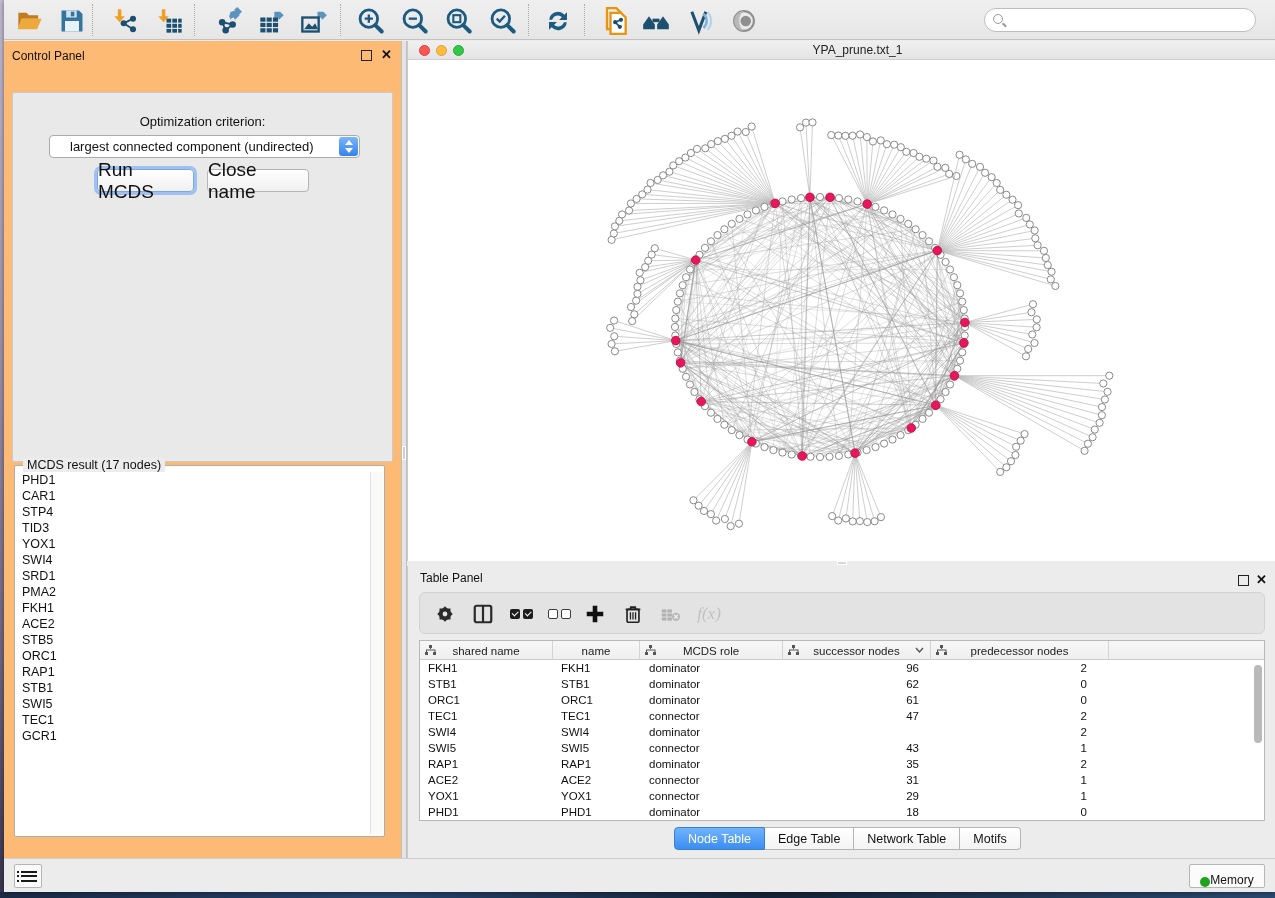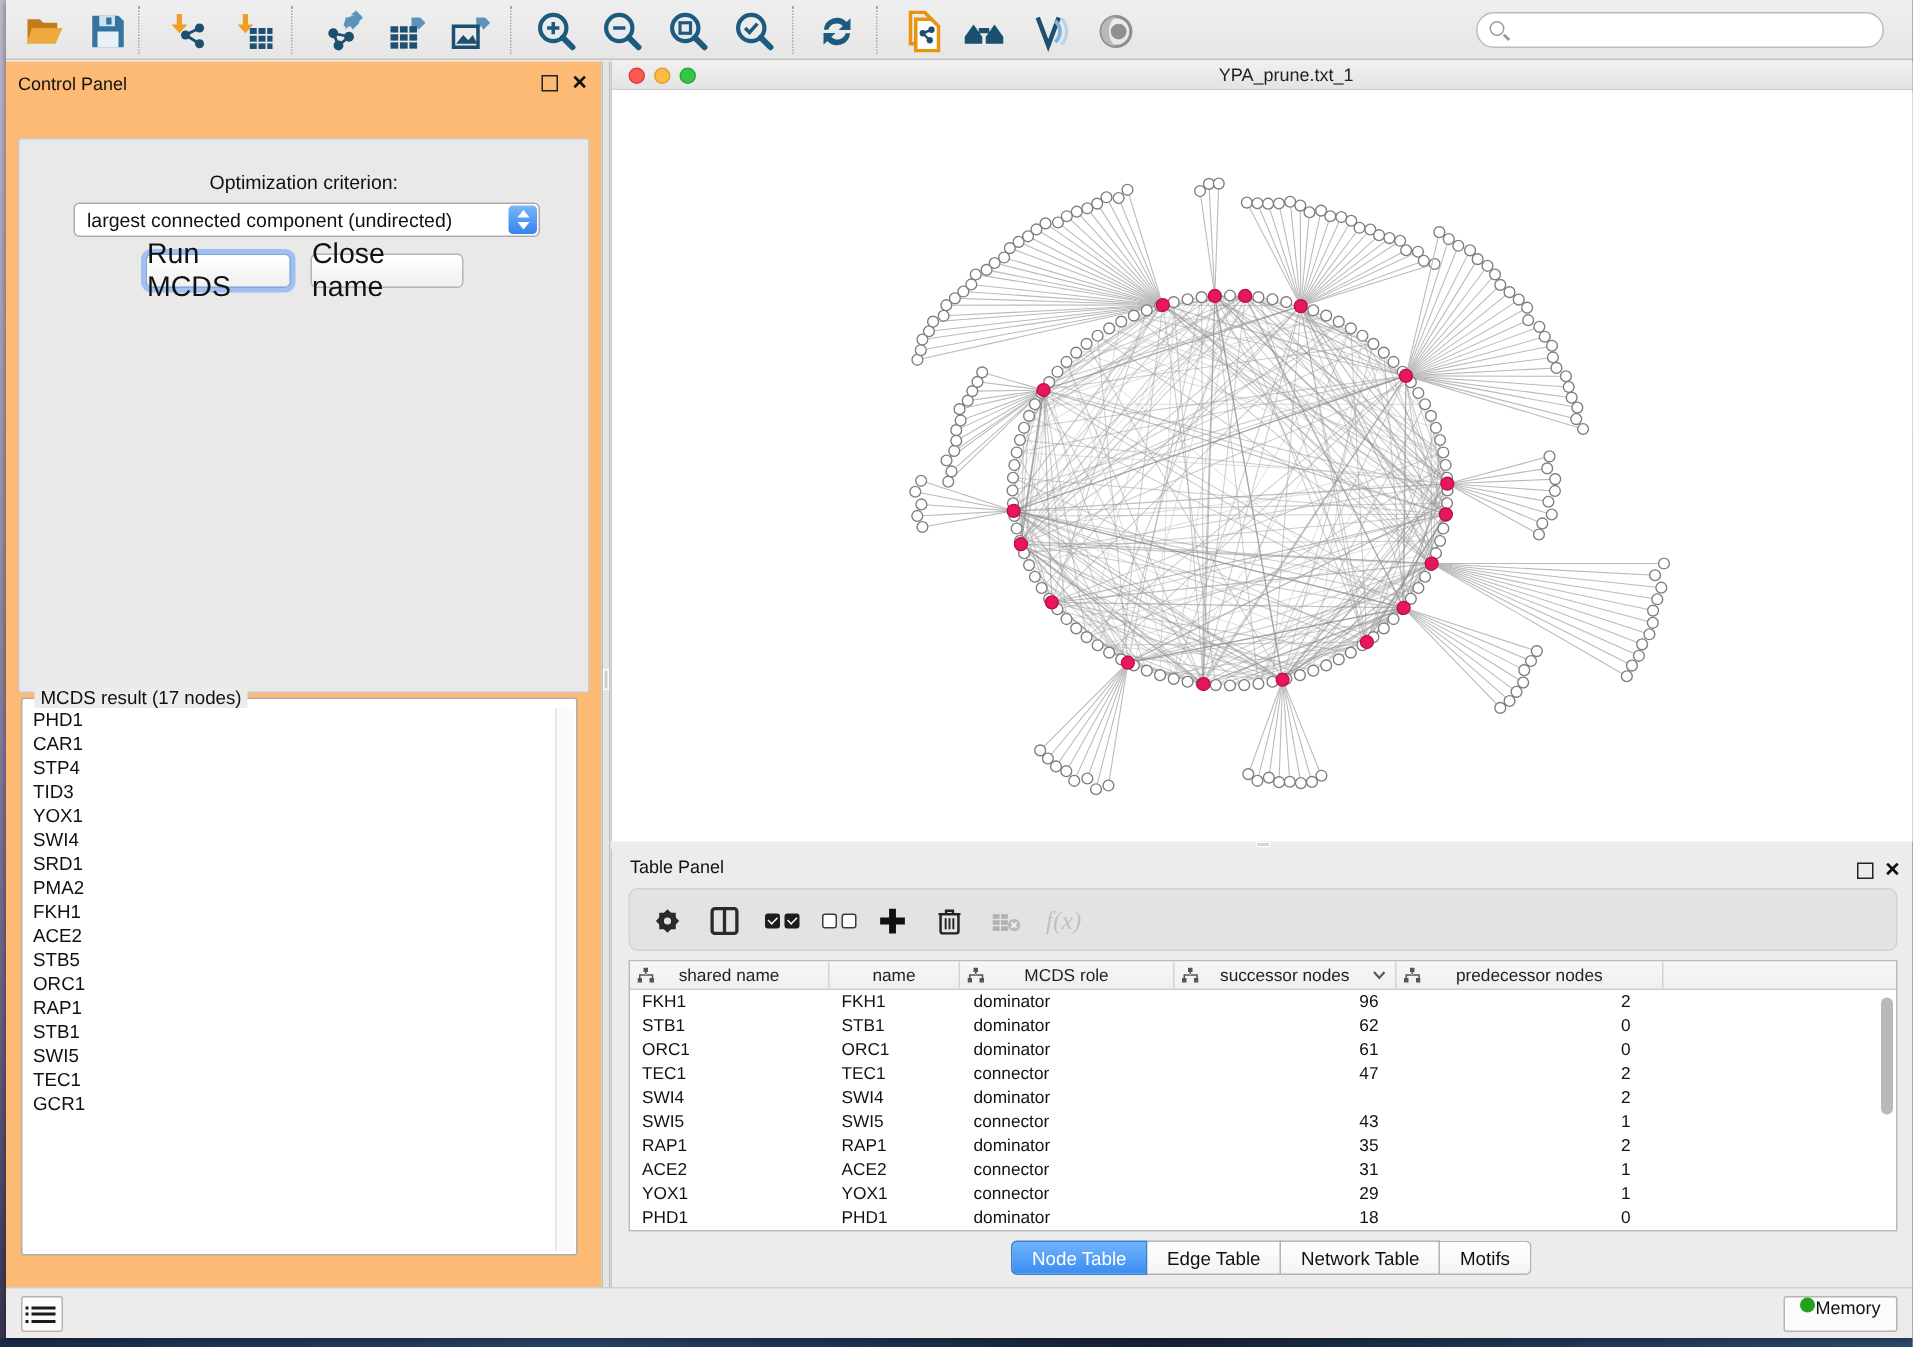--- a/index.html
+++ b/index.html
@@ -37,21 +37,21 @@
     font-size:12.5px; color:#111; display:flex; align-items:center; justify-content:center;
     padding:0 14px; cursor:pointer; }
   .cp-tab:first-child { border-left:1px solid #b4b4b4; border-radius:4px 0 0 4px; }
   .cp-tab:last-child { border-radius:0 4px 4px 0; }
   .cp-tab.active { background:linear-gradient(#71b4fa,#3b8df2); color:#fff; border-color:#3a7fd0; }
   .cp-inner { position:absolute; left:8px; top:51px; width:381px; height:370px;
     background:#e9e9e9; border:1px solid #cbcbcb; border-radius:2px; }
   .opt-label { position:absolute; left:0; top:21px; width:100%; text-align:center; font-size:13px; color:#111; }
   .criterion-select { position:absolute; left:36px; top:42px; width:311px; height:23px; background:#fff;
     border:1px solid #ababab; border-radius:4px; font-size:13px; color:#111;
-    display:flex; align-items:center; padding-left:8px; cursor:pointer; }
+    display:flex; align-items:center; padding-left:20px; cursor:pointer; }
   .select-stepper { position:absolute; right:1px; top:1px; width:19px; height:19px; border-radius:3px;
     background:linear-gradient(#7ab6f9,#3583ee); margin:0; }
   .select-stepper::before { content:""; position:absolute; left:5.5px; top:3px;
     border-left:4px solid transparent; border-right:4px solid transparent; border-bottom:5px solid #fff; }
   .select-stepper::after { content:""; position:absolute; left:5.5px; bottom:3px;
     border-left:4px solid transparent; border-right:4px solid transparent; border-top:5px solid #fff; }
   .cp-btn { position:absolute; top:76px; height:23px; background:linear-gradient(#ffffff,#f0f0f0);
     border:1px solid #b5b5b5; border-radius:4px; font-size:19px; color:#111;
     display:flex; align-items:center; justify-content:center; cursor:pointer; }
   .run-btn { left:84px; width:97px; box-shadow:0 0 0 3px rgba(110,165,245,.6); border-color:#7aa8e0; }
@@ -124,21 +124,21 @@
 
   
   .status-bar { position:absolute; left:0; top:858px; width:1271px; height:34px;
     background:#ececec; border-top:1px solid #cfcfcf; }
   .list-btn { position:absolute; left:10px; top:5px; width:28px; height:24px; background:#fbfbfb;
     border:1px solid #b5b5b5; border-radius:2px; cursor:pointer; }
   .list-glyph { position:absolute; left:6px; top:6px; width:16px; height:11px; }
   .list-glyph div { height:2px; background:#1a1a1a; margin-bottom:2.4px; position:relative; }
   .list-glyph div::before { content:""; position:absolute; left:-4px; top:0; width:2.4px; height:2px; background:#1a1a1a; }
   .memory-btn { position:absolute; right:10px; top:5px; width:76px; height:24px; background:#fbfbfb;
-    border:1px solid #b5b5b5; border-radius:2px; cursor:pointer; display:flex; align-items:flex-start;
+    border:1px solid #b5b5b5; border-radius:2px; cursor:pointer; display:flex; align-items:flex-end;
     justify-content:center; gap:0; font-size:12px; color:#111; }
   .mem-dot { width:10px; height:10px; border-radius:50%; background:#1fa31f; }
 </style>
 </head>
 <body>
 
 <div class="desktop-left"></div>
 <div class="desktop-bottom"></div>
 
 <div class="app">

